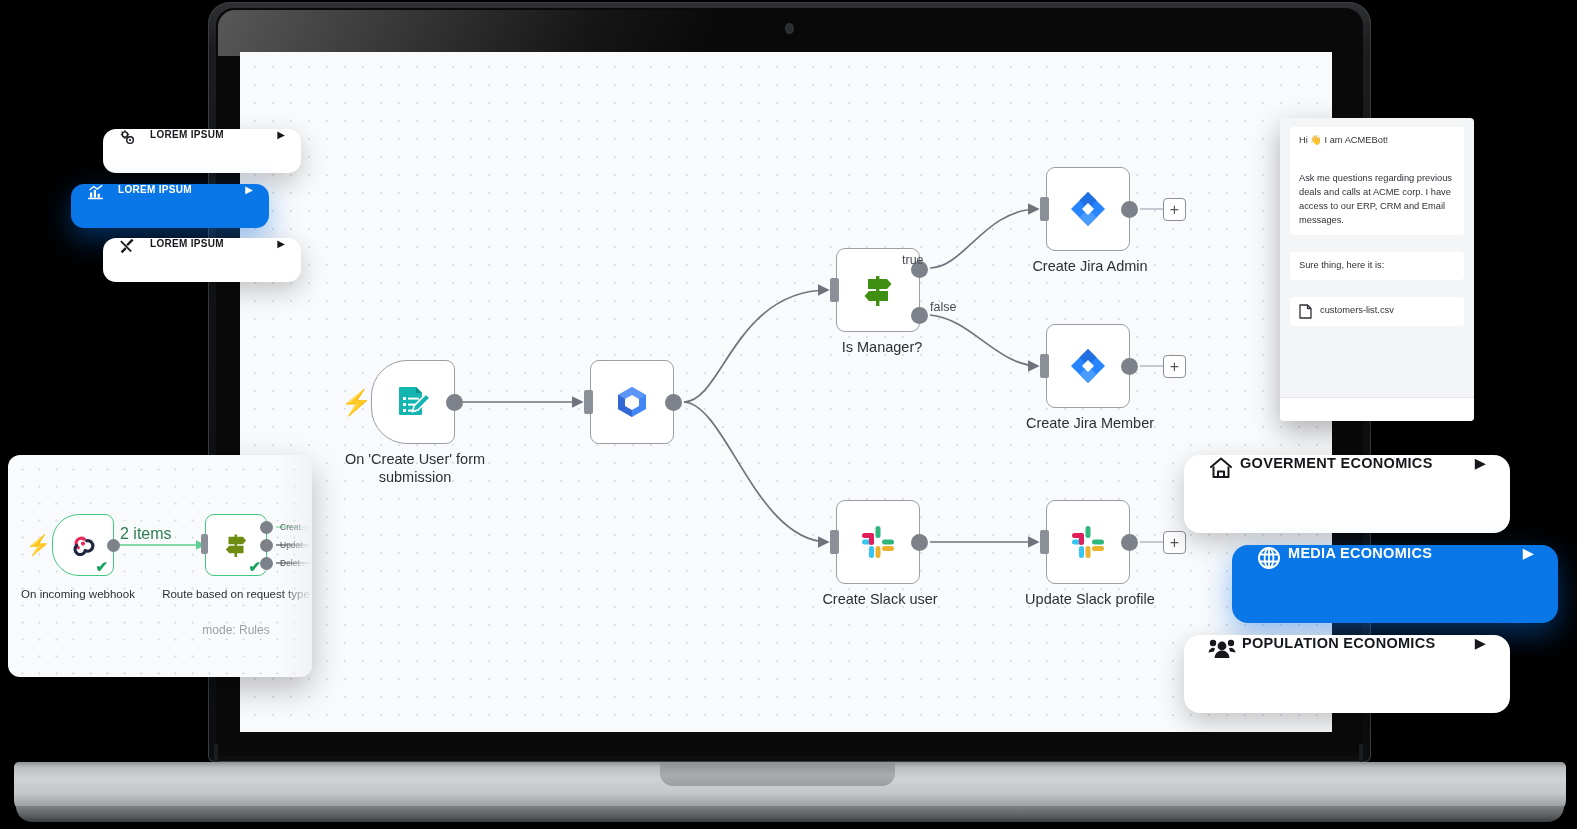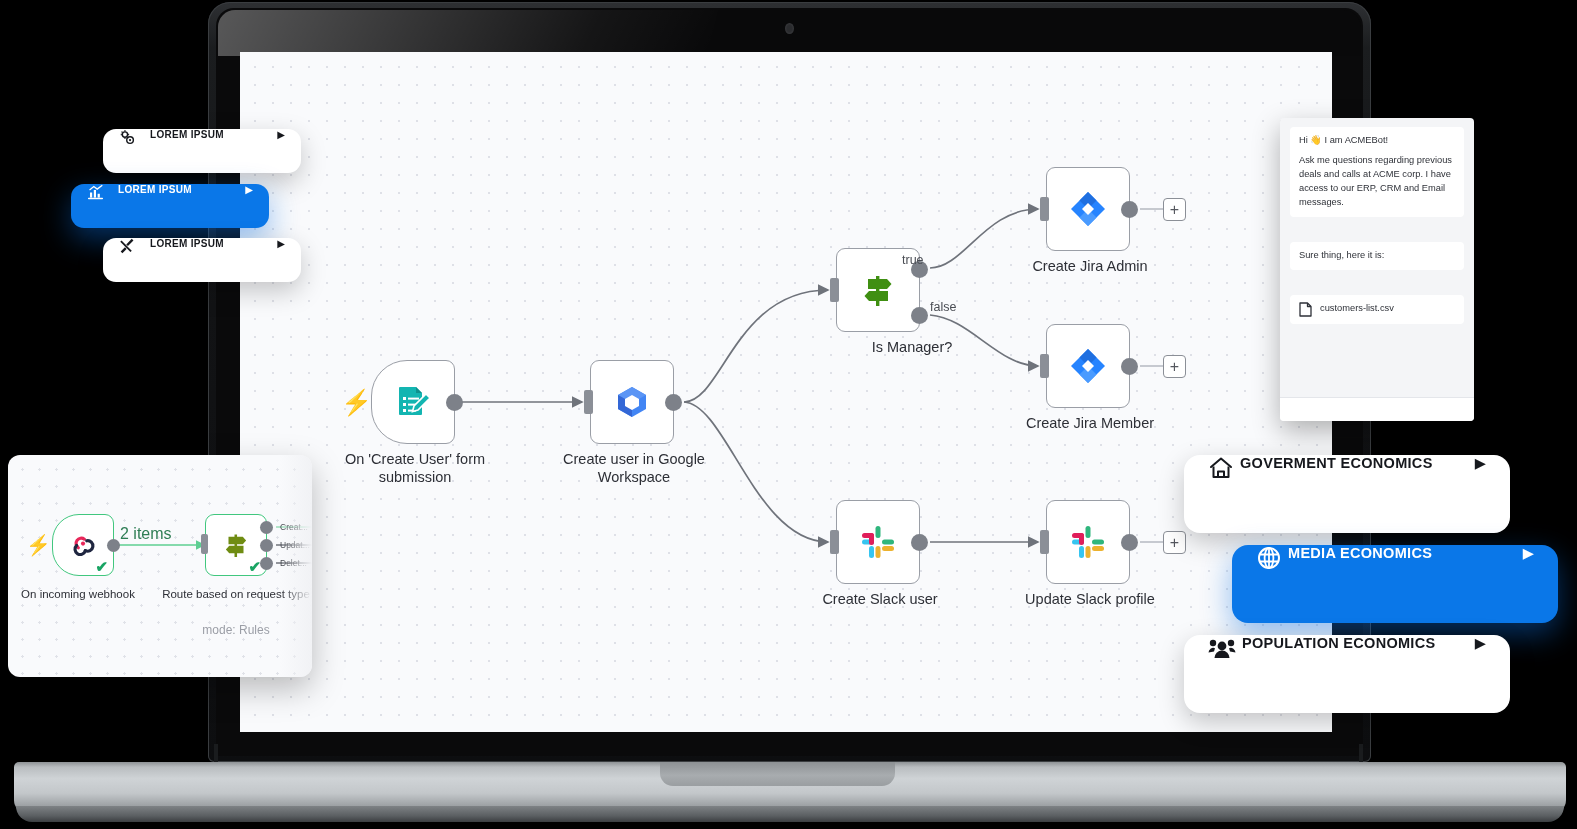--- a/index.html
+++ b/index.html
@@ -103,24 +103,24 @@
   }
   .chat-head {
     height:44px; background:#191c34; display:flex; align-items:center;
     padding:0 0 0 13px; gap:9px; flex:0 0 44px;
   }
   .logo-bars { display:flex; align-items:flex-end; gap:2px; height:17px; }
   .logo-bars i { display:block; width:2.6px; background:#fff; border-radius:.5px; }
   .brand { color:#fff; font-size:9.5px; letter-spacing:2.4px; font-weight:bold; }
   .brand-div { color:#6b6f8a; font-size:11px; }
   .brand-sub { color:#dcdee8; font-size:9.5px; letter-spacing:.2px; }
-  .chat-body { flex:1; padding:9px 10px; display:flex; flex-direction:column; gap:25px; }
+  .chat-body { flex:1; padding:9px 10px; display:flex; flex-direction:column; gap:17px; }
   .bubble { border-radius:4px; padding:7px 9px; font-size:9.3px; line-height:1.5; }
   .bubble.bot { background:#fff; color:#2e3138; }
-  .bubble.bot p+p { margin-top:6px; }
+  .bubble.bot p+p { margin-top:24px; }
   .bubble.user { background:#23bb8e; color:#fff; align-self:stretch; margin-left:16px; }
   .bubble.file { background:#fff; display:flex; align-items:center; gap:8px; color:#2e3138; font-size:9.3px; }
   .chat-input {
     flex:0 0 24px; background:#fff; border-top:1px solid #e4e6ea;
     display:flex; align-items:center; padding:0 9px; gap:6px;
   }
 
   
   .pill {
     position:absolute; display:flex; align-items:flex-start; border-radius:13px;
@@ -234,35 +234,34 @@
     <div class="flow-node" style="left:350px;top:308px">
       <span class="in-bar"></span>
       <svg width="42" height="42" viewBox="0 0 42 42">
         <polygon points="21,6 35,14 35,28 21,36 7,28 7,14" fill="#4285f4"></polygon>
         <polygon points="21,6 35,14 21,22 7,14" fill="#5b95f5"></polygon>
         <polygon points="7,14 21,22 21,36 7,28" fill="#3367d6"></polygon>
         <polygon points="21,14 28,18 28,25 21,29 14,25 14,18" fill="#fff"></polygon>
       </svg>
       <span class="port out"></span>
     </div>
-    <div class="node-label" style="left:294px;top:398px">Create user in Google Workspace</div>
 
     <div class="flow-node" style="left:596px;top:196px">
       <span class="in-bar"></span>
       <svg width="40" height="40" viewBox="0 0 40 40">
         <rect x="18" y="6" width="3.4" height="30" fill="#3f8f12"></rect>
         <path d="M10 9 h19 l4.5 5 -4.5 5 H10 z" fill="#3f8f12"></path>
         <path d="M30 21 H11 l-4.5 5 4.5 5 h19 z" fill="#3f8f12"></path>
       </svg>
       <span class="port" style="right:-9px;top:12px;margin-top:0"></span>
       <span class="port" style="right:-9px;top:58px;margin-top:0"></span>
     </div>
     <span class="edge-label" style="left:662px;top:201px">true</span>
     <span class="edge-label" style="left:690px;top:248px">false</span>
-    <div class="node-label" style="left:572px;top:286px">Is Manager?</div>
+    <div class="node-label" style="left:542px;top:286px">Is Manager?</div>
 
     <div class="flow-node" style="left:806px;top:115px">
       <span class="in-bar"></span>
       <svg width="40" height="40" viewBox="0 0 40 40">
         <polygon points="20,3 37,20 20,37 3,20" fill="#2684ff"></polygon>
         <polygon points="20,3 28.5,11.5 20,20 11.5,11.5" fill="#1f6fe0"></polygon>
         <polygon points="20,20 28.5,28.5 20,37 11.5,28.5" fill="#4a9bff"></polygon>
         <polygon points="20,14 26,20 20,26 14,20" fill="#fff"></polygon>
       </svg>
       <span class="port out"></span>

